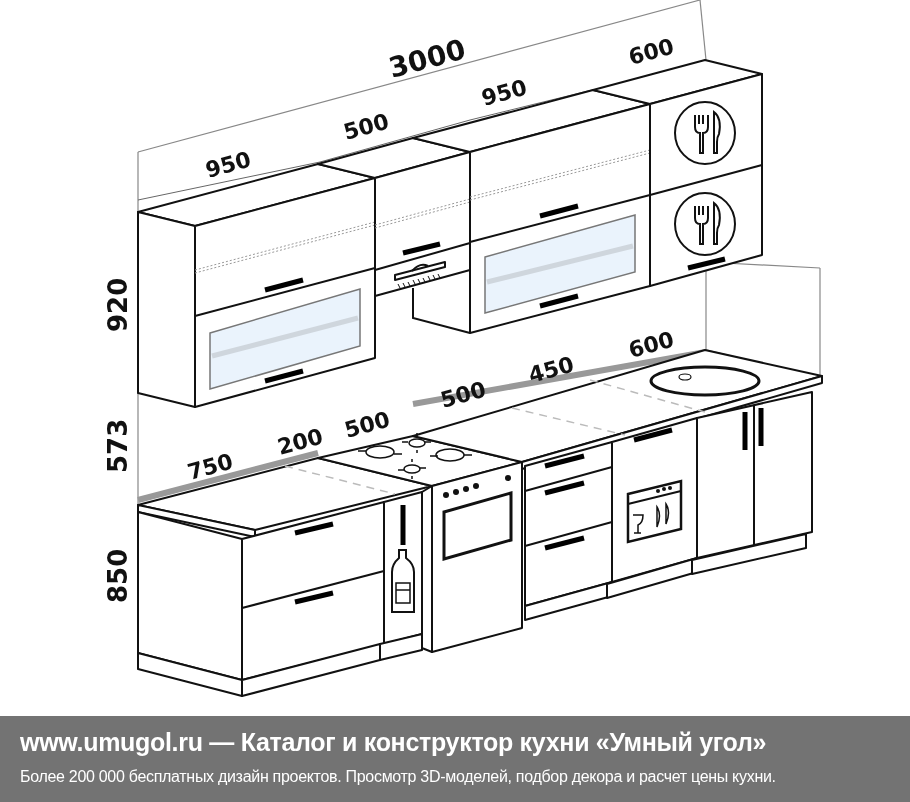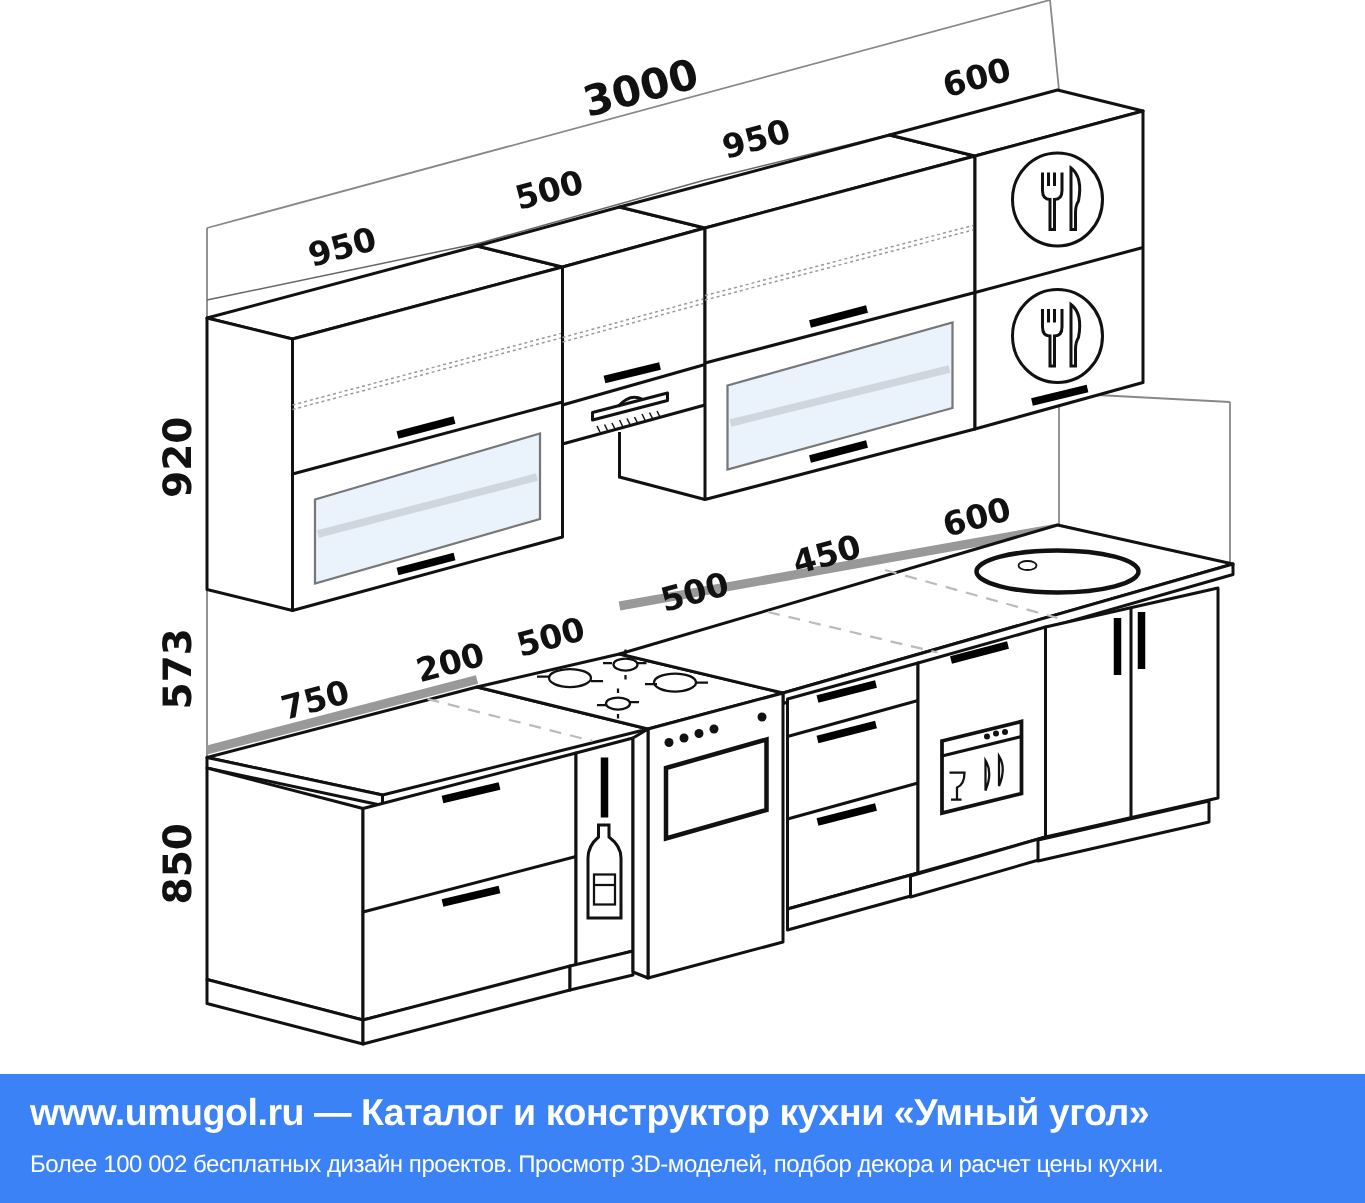--- a/index.html
+++ b/index.html
@@ -10,21 +10,21 @@
   .ln { stroke:#111; stroke-width:2; fill:#fff; stroke-linejoin:round; }
   .ln-n { stroke:#111; stroke-width:2; fill:none; }
   .thin { stroke:#666; stroke-width:1; fill:none; }
   .wall { stroke:#888; stroke-width:1.2; fill:none; }
   .dash { stroke:#bbb; stroke-width:1.5; fill:none; stroke-dasharray:8 6; }
   .dots { stroke:#999; stroke-width:1; fill:none; stroke-dasharray:2 2; }
   .handle { stroke:#000; stroke-width:5; stroke-linecap:butt; }
   .glass { fill:#eaf3fc; stroke:#777; stroke-width:1.5; }
   .glass-stripe { stroke:#cfd6dd; stroke-width:5; }
   .backsplash { stroke:#999; stroke-width:6; stroke-linecap:butt; fill:none; }
-  #banner { position:absolute; left:0; top:716px; width:910px; height:86px; background:#3b82f6; color:#fff; }
+  #banner { position:absolute; left:0; top:716px; width:910px; height:86px; background:#737373; color:#fff; }
   #banner-title { position:absolute; left:20px; top:12px; font-family:"Liberation Sans", sans-serif; font-weight:bold; font-size:25px; letter-spacing:-0.3px; white-space:nowrap; }
   #banner-sub { position:absolute; left:20px; top:52px; font-family:"Liberation Sans", sans-serif; font-size:16px; letter-spacing:-0.3px; white-space:nowrap; }
 </style>
 </head>
 <body>
 
 <svg id="drawing" viewBox="0 0 910 716" xmlns="http://www.w3.org/2000/svg">
 
   <g>
     <line class="wall" x1="138" y1="152" x2="700" y2="0"></line>
@@ -200,14 +200,14 @@
     <text class="dim" transform="translate(631,358) rotate(-15)">600</text>
 
     <text class="dimv" transform="translate(127,332) rotate(-90)">920</text>
     <text class="dimv" transform="translate(127,473) rotate(-90)">573</text>
     <text class="dimv" transform="translate(127,603) rotate(-90)">850</text>
   </g>
 </svg>
 
 <div id="banner">
   <div id="banner-title">www.umugol.ru — Каталог и конструктор кухни «Умный угол»</div>
-  <div id="banner-sub">Более 100 002 бесплатных дизайн проектов. Просмотр 3D-моделей, подбор декора и расчет цены кухни.</div>
+  <div id="banner-sub">Более 200 000 бесплатных дизайн проектов. Просмотр 3D-моделей, подбор декора и расчет цены кухни.</div>
 </div>
 
 </body></html>

